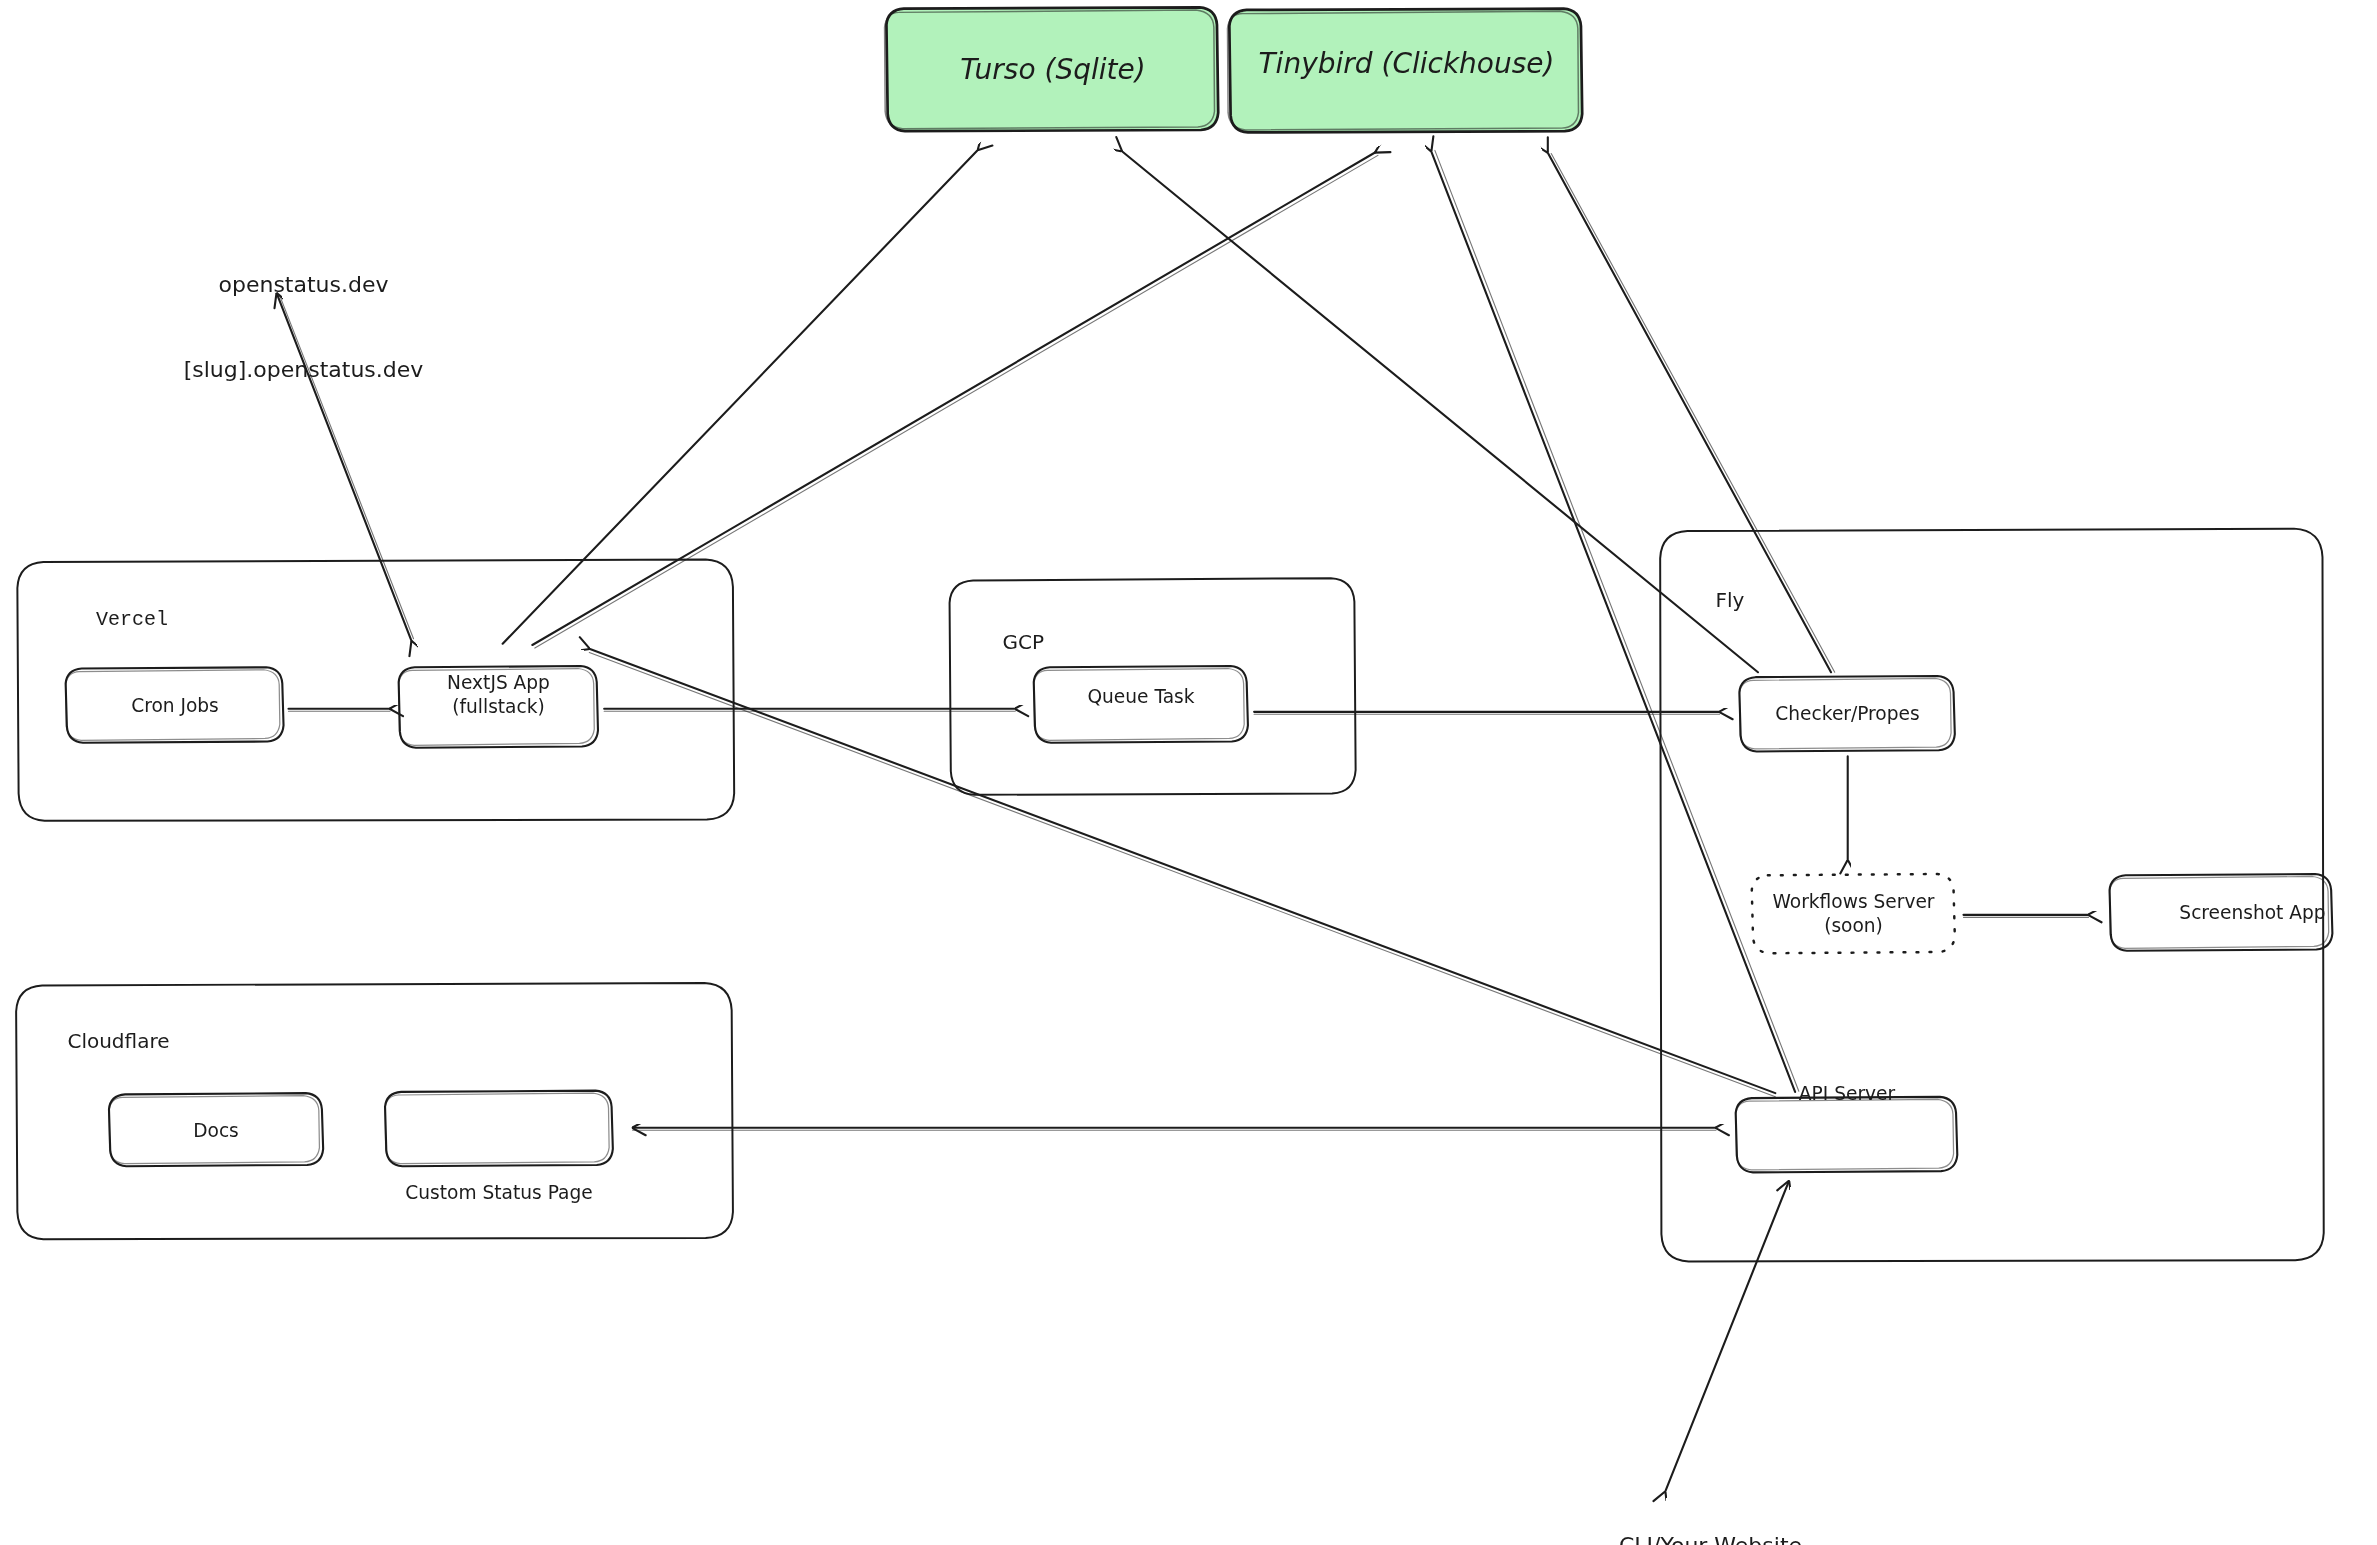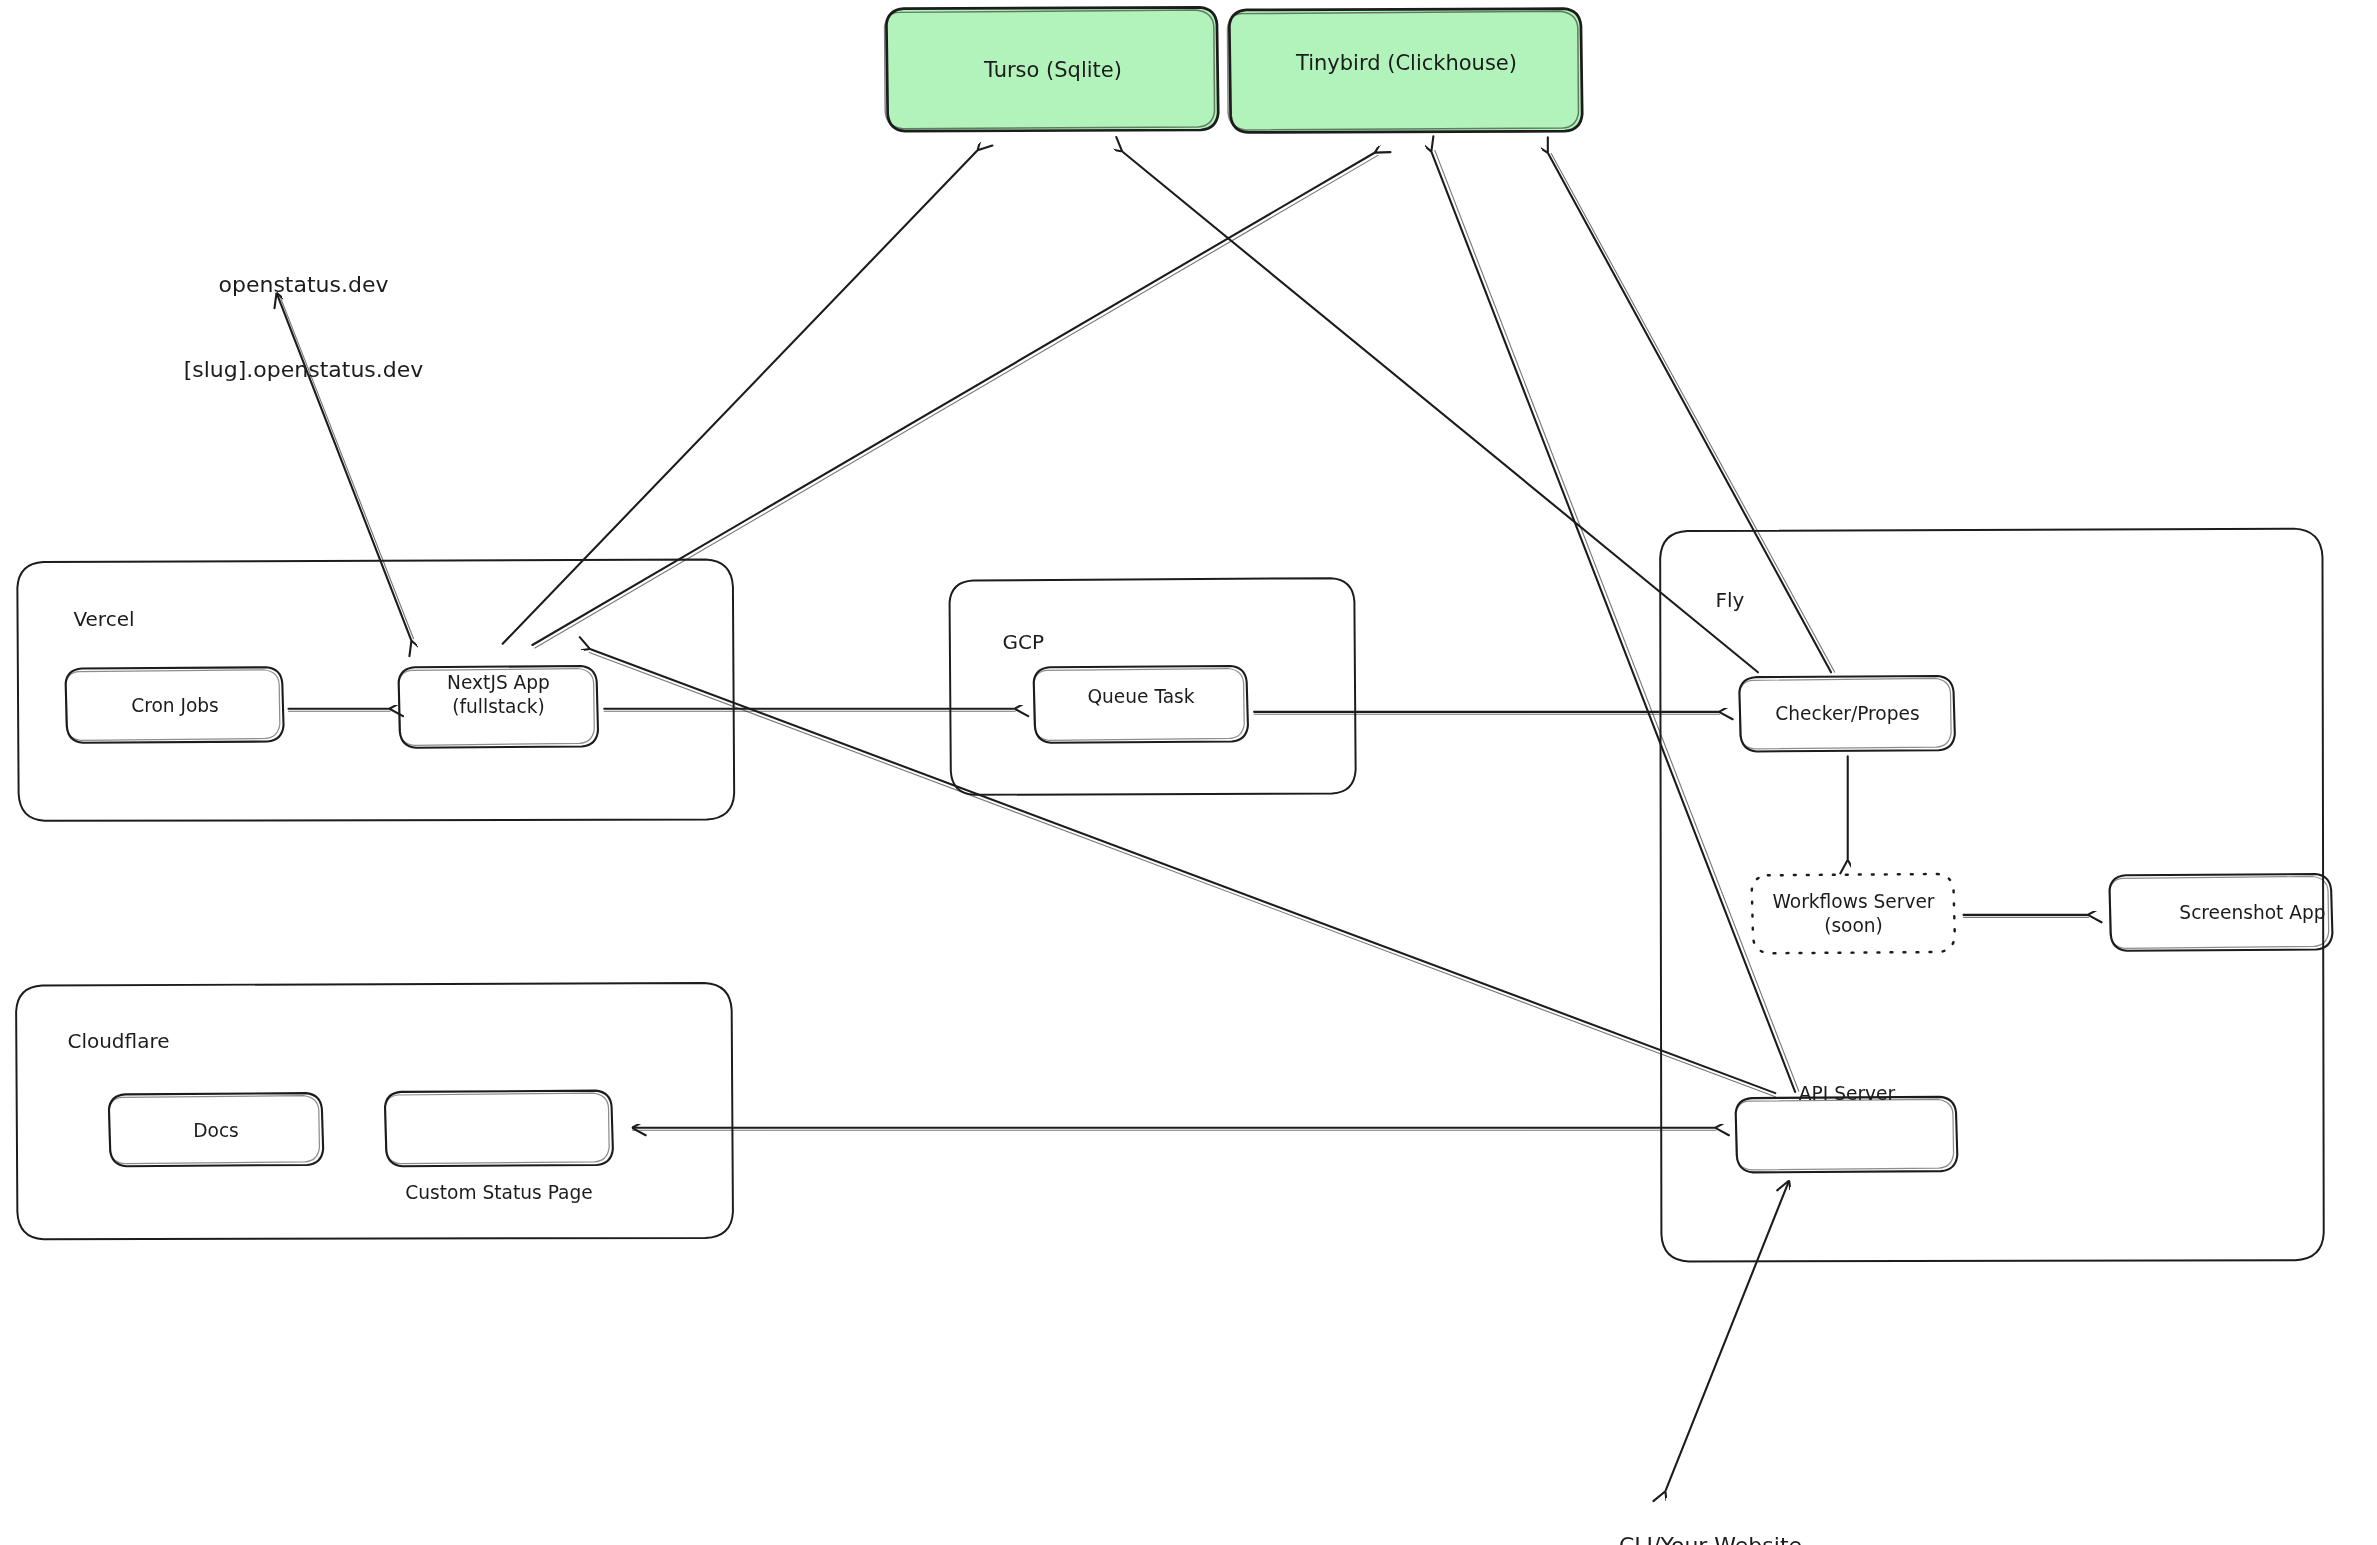--- a/index.html
+++ b/index.html
@@ -3,21 +3,21 @@
 <meta charset="utf-8">
 <style>
   html,body{margin:0;padding:0;background:#ffffff;}
   #stage{position:relative;width:2377px;height:1545px;background:#ffffff;
          font-family:"DejaVu Sans", sans-serif;overflow:hidden;}
   #canvas{position:absolute;inset:0;width:2377px;height:1545px;}
   .lbl{position:absolute;color:#1c1c1c;font-family:"DejaVu Sans", sans-serif;
        text-align:center;white-space:pre;line-height:1.28;pointer-events:none;}
   .node-label{font-size:18.6px;}
   .group-label{font-size:20px;text-align:left;}
-  .db-label{font-size:21px;}
+  .db-label{font-size:28px;font-style:italic;}
   .free-label{font-size:22px;text-align:center;}
   .ctr{display:flex;align-items:center;justify-content:center;}
 </style>
 </head>
 <body>
 
 <div id="stage">
 
   <svg id="canvas" viewBox="0 0 3840 2496">
     <defs>
@@ -169,21 +169,21 @@
     <span>CLI/Your Website</span>
   </div>
 
   <div class="lbl db-label ctr" style="left:887px;top:8.7px;width:332px;height:123px;">
     <span>Turso (Sqlite)</span>
   </div>
   <div class="lbl db-label ctr" style="left:1230px;top:2px;width:353px;height:123px;">
     <span>Tinybird (Clickhouse)</span>
   </div>
 
-  <div class="lbl group-label" style="left:48px;top:581px;width:186px;">
+  <div class="lbl group-label" style="left:48px;top:581px;width:186px;font-family:Liberation Mono, monospace;">
     <span>Vercel</span>
   </div>
   <div class="lbl group-label" style="left:977px;top:604px;width:149px;">
     <span>GCP</span>
   </div>
   <div class="lbl group-label" style="left:42px;top:1003px;width:211px;">
     <span>Cloudflare</span>
   </div>
   <div class="lbl group-label" style="left:1690px;top:562px;width:124px;">
     <span>Fly</span>

